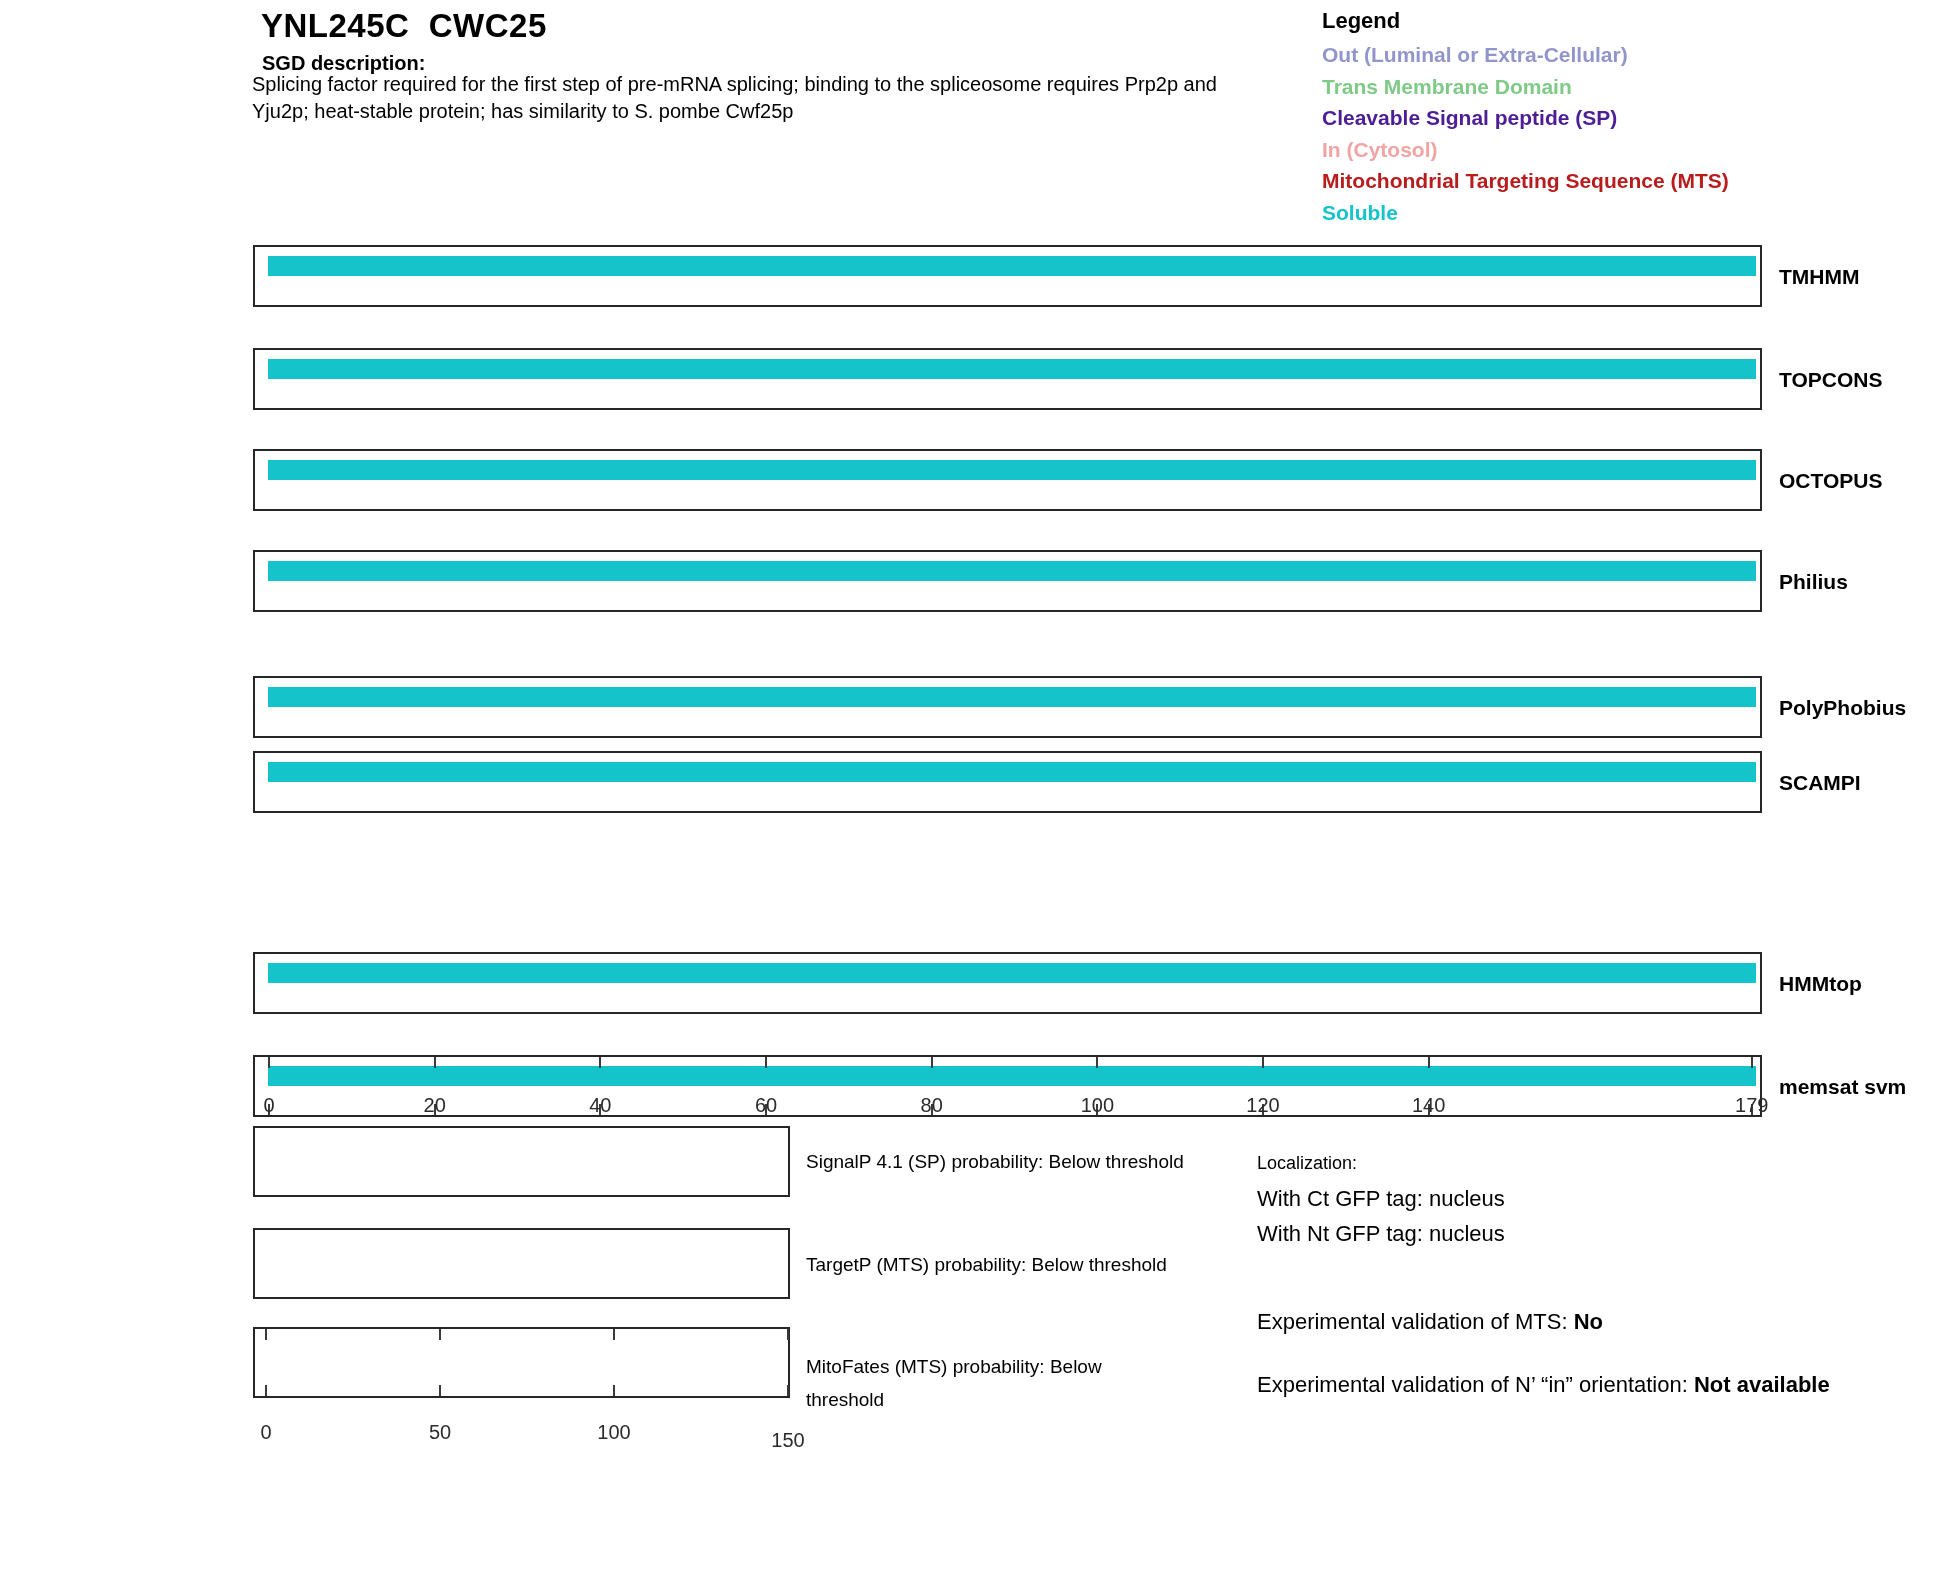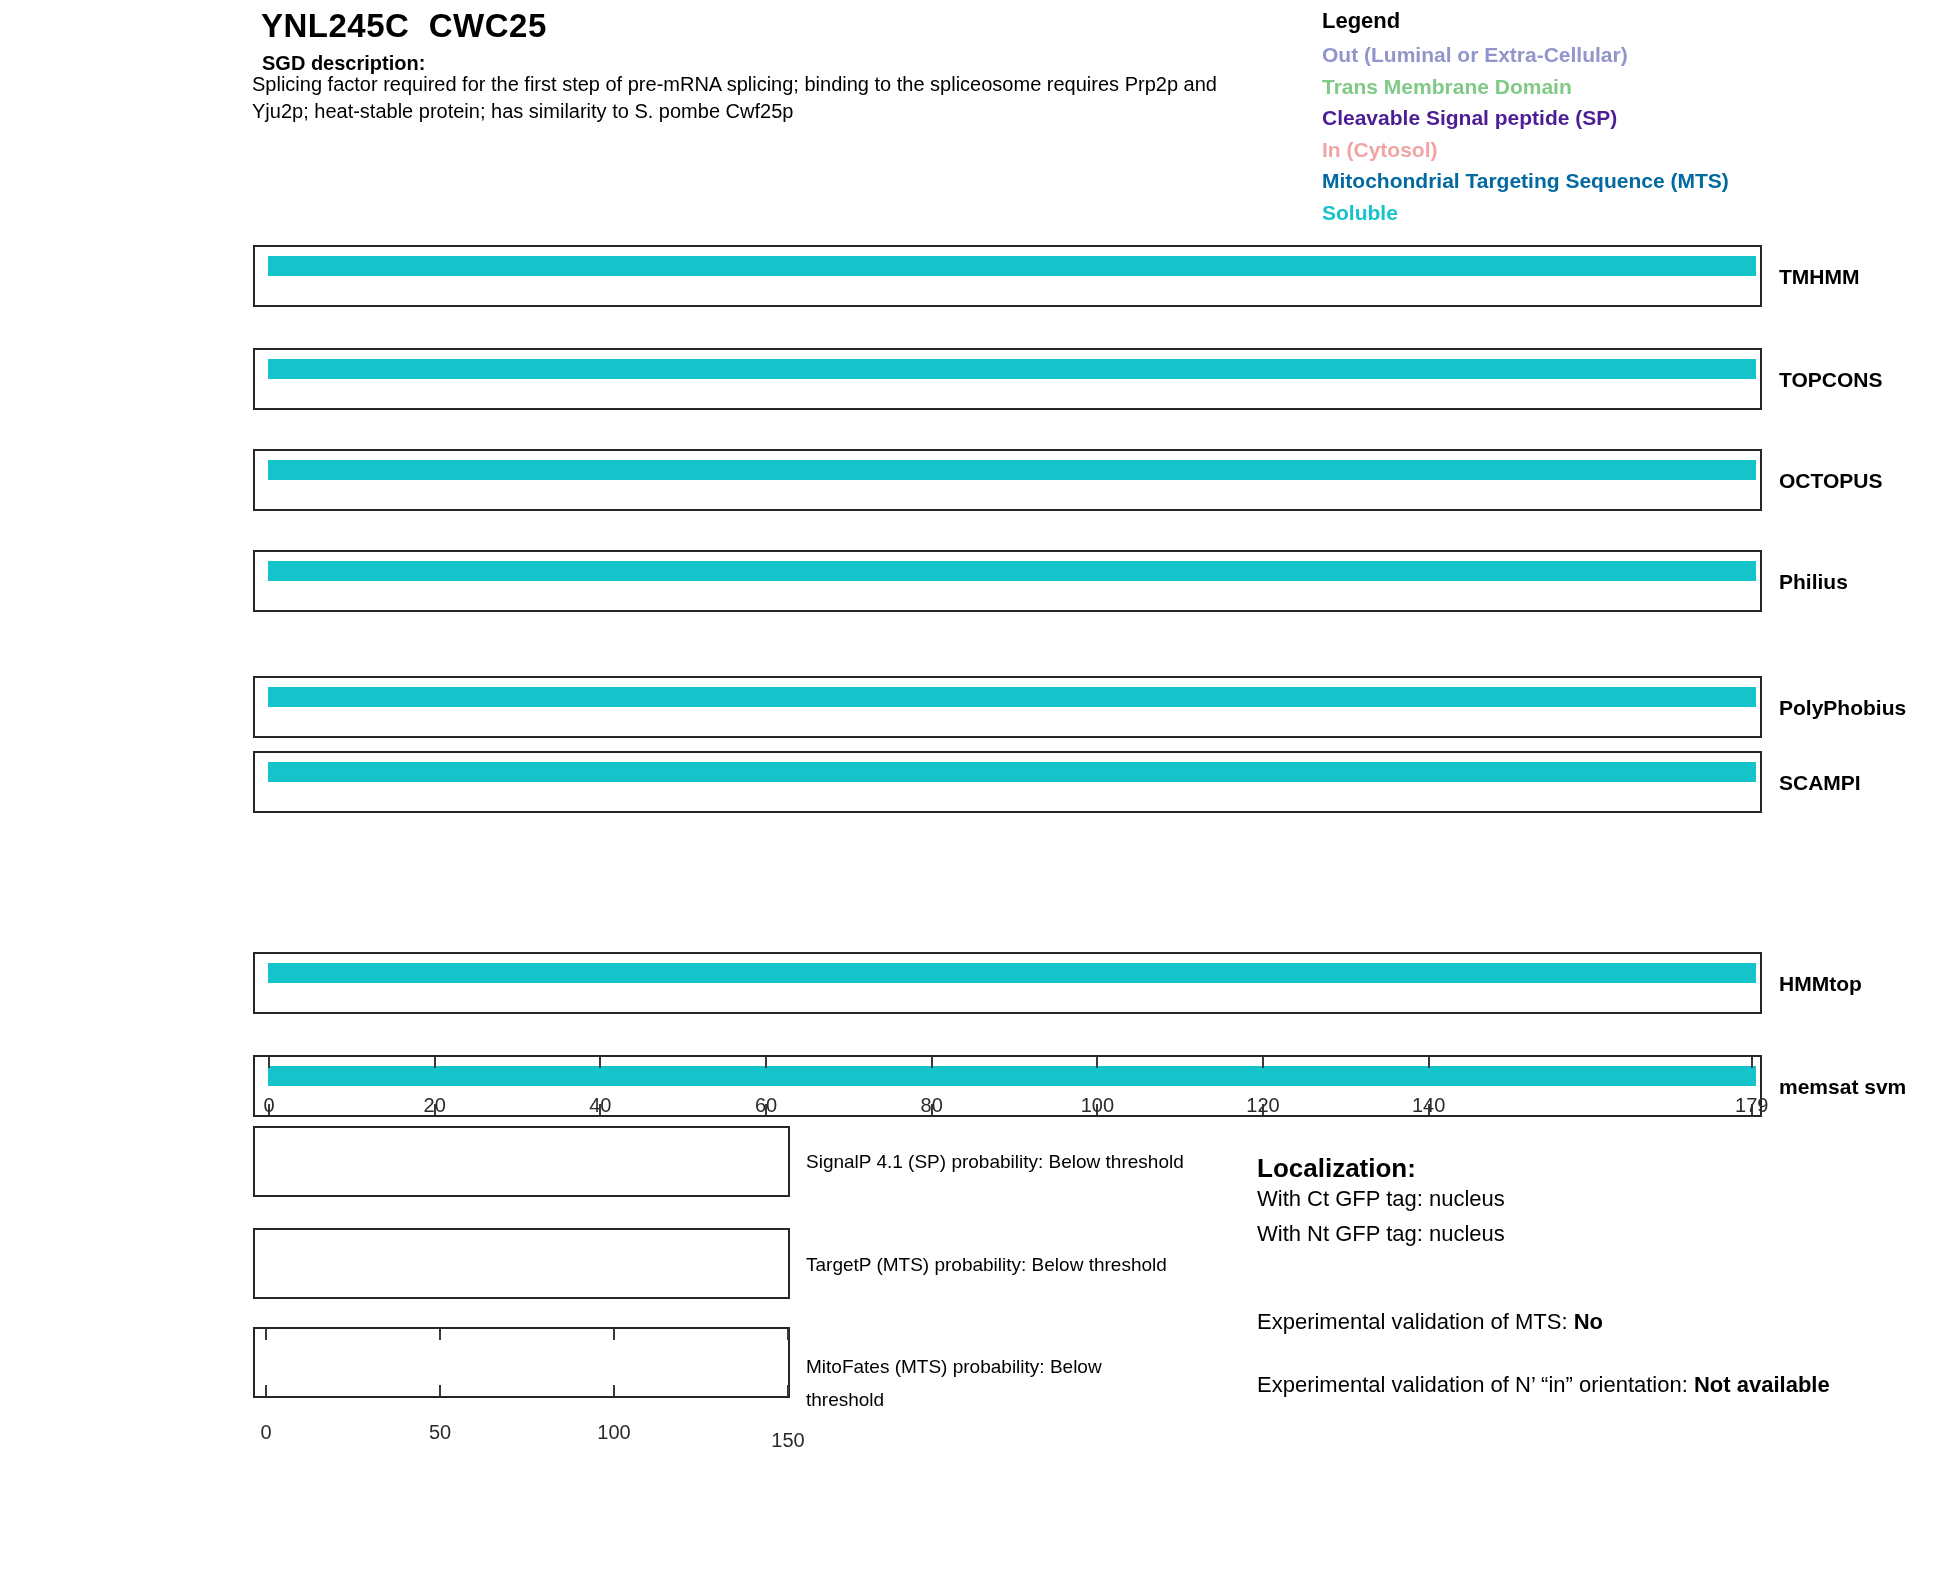--- a/index.html
+++ b/index.html
@@ -28,21 +28,21 @@
 
   .axis-row{position:absolute;left:253px;width:1509px;height:24px;}
   .axis-num{position:absolute;top:0;transform:translateX(-50%);font-size:20px;color:#2b2b2b;white-space:nowrap;}
 
   
   .pbox{position:absolute;left:253px;width:537px;height:71px;
         border:2px solid #262626;box-sizing:border-box;background:#fff;}
   .caption{position:absolute;left:806px;font-size:19px;line-height:24px;white-space:nowrap;color:#000;}
 
   
-  .loc-head{position:absolute;left:1257px;top:1153px;font-size:26px;font-weight:bold;text-align:right;}
+  .loc-head{position:absolute;left:1257px;top:1153px;font-size:18px;font-weight:normal;text-align:right;}
   .loc-line{position:absolute;left:1257px;font-size:22px;white-space:nowrap;}
   .loc-wrap{position:absolute;left:1257px;top:1369px;font-size:22px;line-height:31px;width:578px;}
   .b{font-weight:bold;}
 </style>
 </head>
 <body>
 
 <div class="page">
 
   <div class="title">YNL245C  CWC25</div>
@@ -51,21 +51,21 @@
     <div>Splicing factor required for the first step of pre-mRNA splicing; binding to the spliceosome requires Prp2p and</div>
     <div>Yju2p; heat-stable protein; has similarity to S. pombe Cwf25p</div>
   </div>
 
   <div class="legend-title">Legend</div>
   <div class="legend-items">
     <div style="color: rgb(146, 149, 203);">Out (Luminal or Extra-Cellular)</div>
     <div style="color: rgb(128, 202, 135);">Trans Membrane Domain</div>
     <div style="color: #4c1d95;">Cleavable Signal peptide (SP)</div>
     <div style="color: rgb(241, 164, 164);">In (Cytosol)</div>
-    <div style="color: #0369a1;">Mitochondrial Targeting Sequence (MTS)</div>
+    <div style="color: #b91c1c;">Mitochondrial Targeting Sequence (MTS)</div>
     <div style="color: rgb(21, 196, 202);">Soluble</div>
   </div>
 
   <div class="track" style="top:217px">
     <div class="tbox">
       <div class="tbar" style="background-color: rgb(21, 196, 202);"></div>
     </div>
     <div class="tlabel">TMHMM</div>
   </div>
   <div class="track" style="top:320px">

